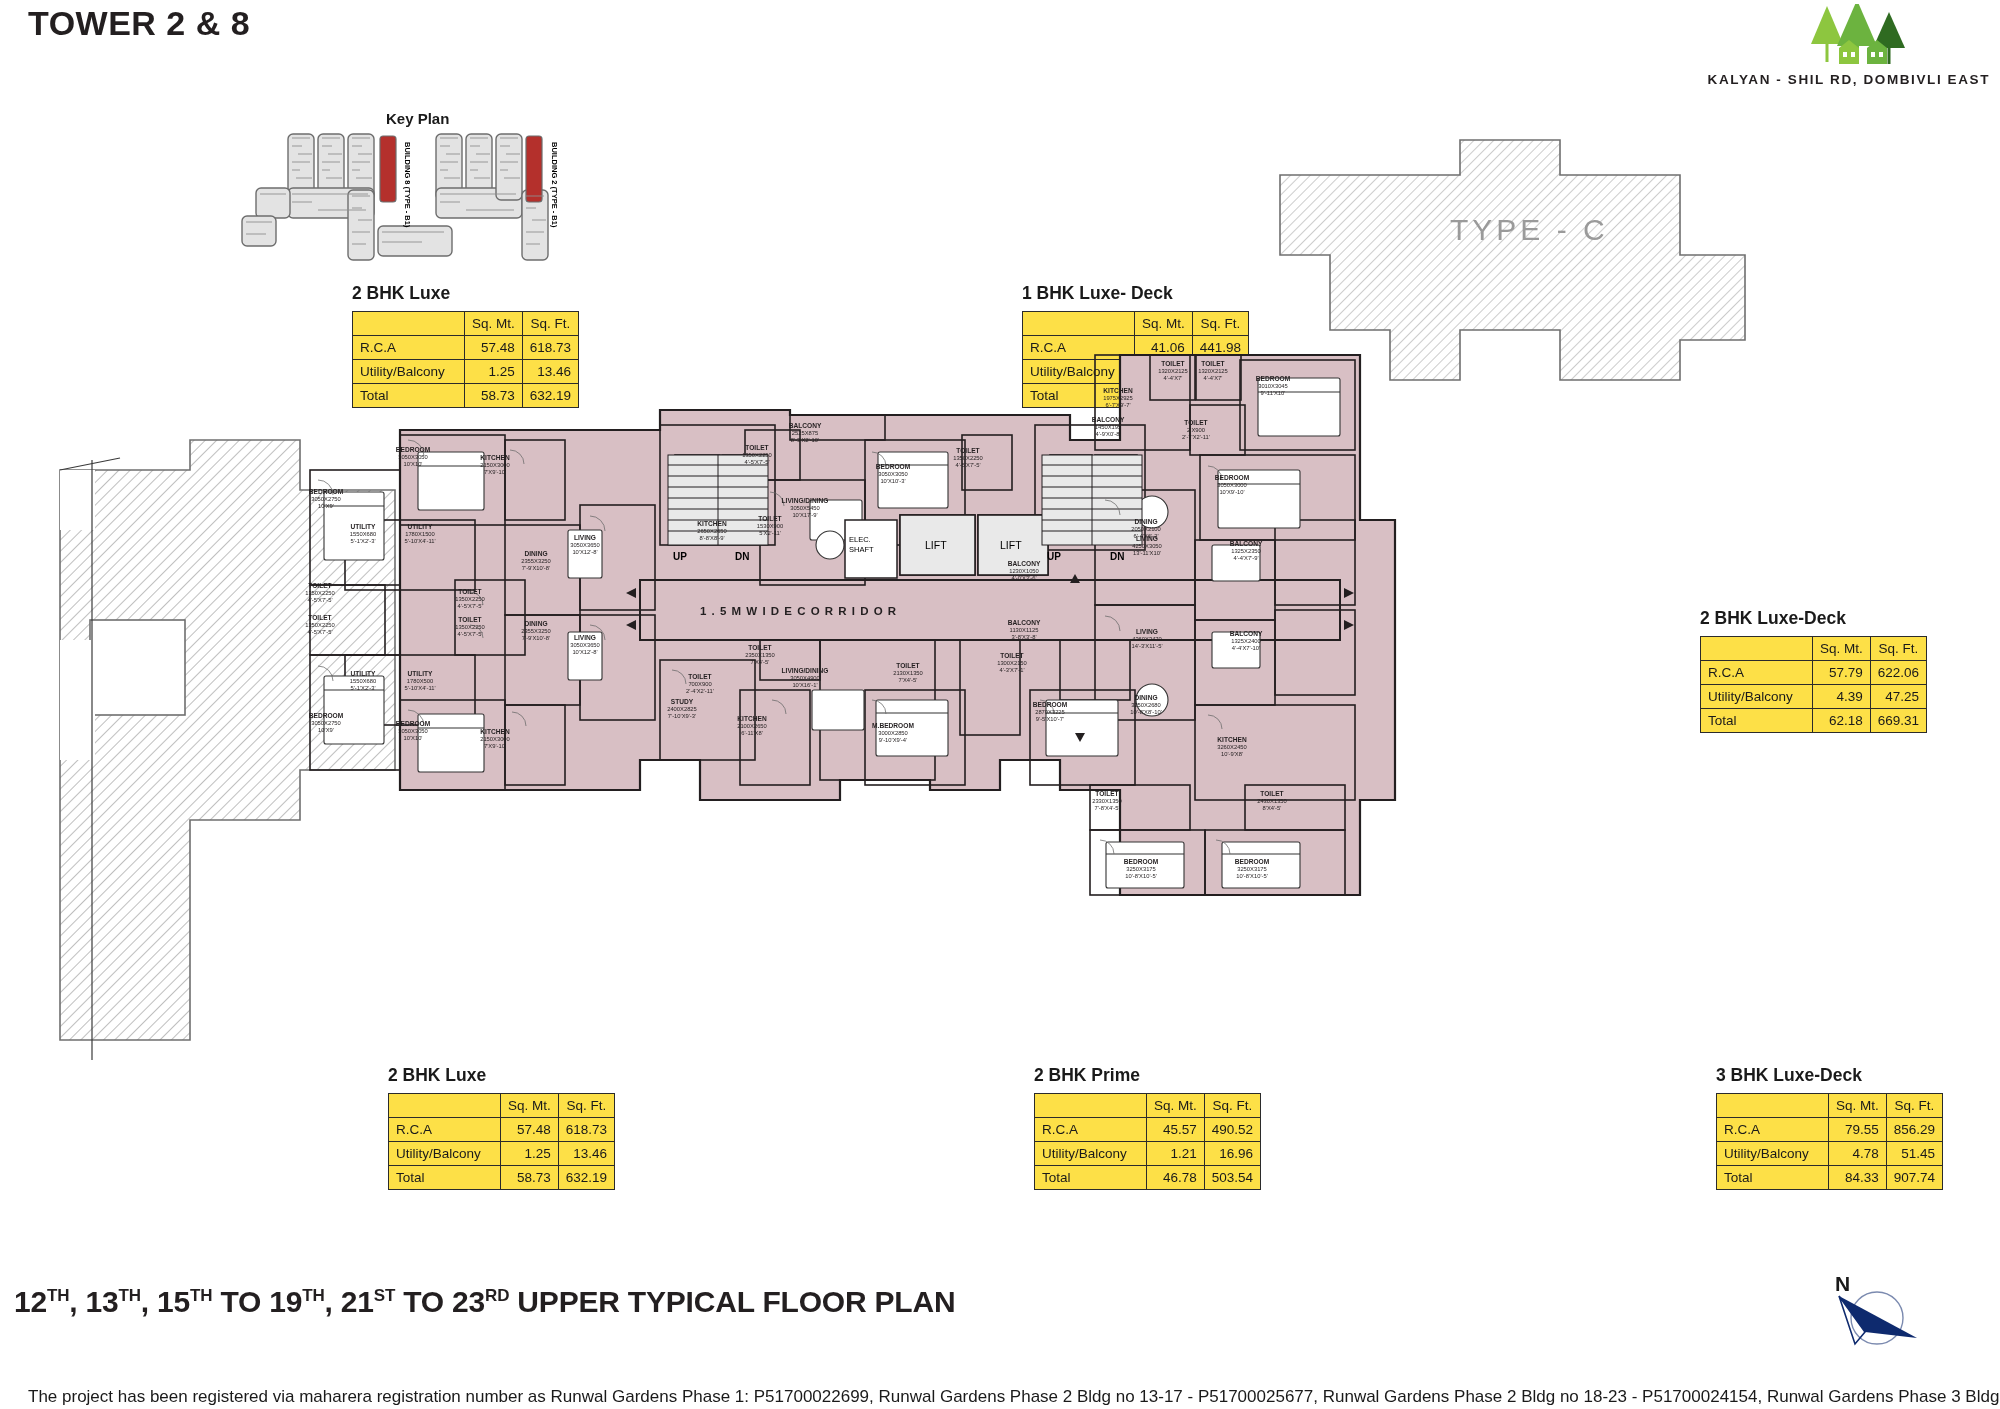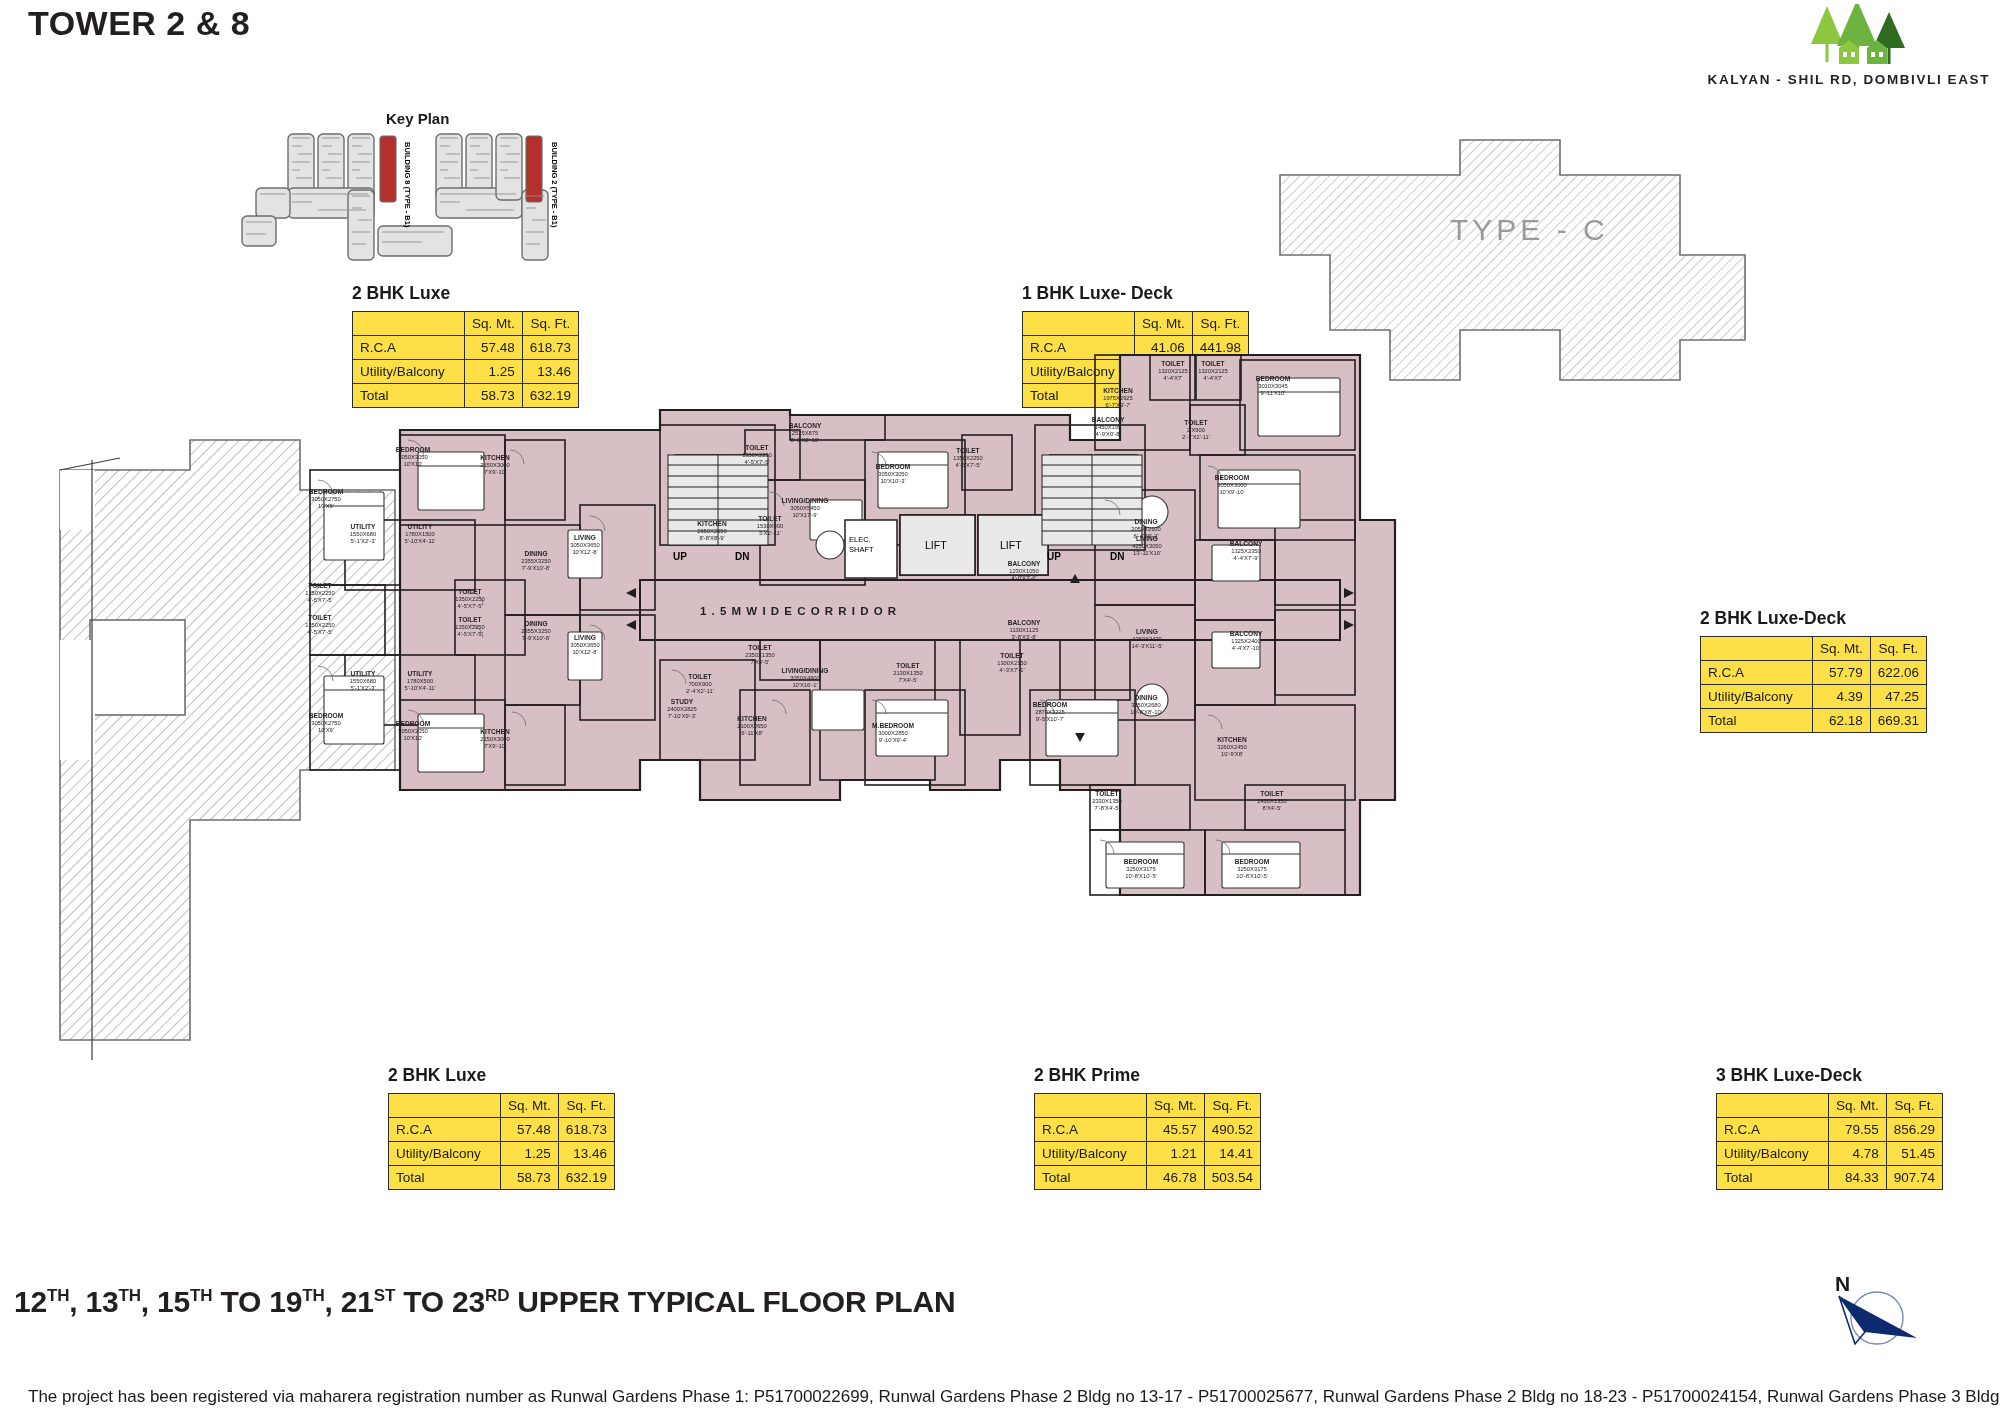--- a/index.html
+++ b/index.html
@@ -241,21 +241,21 @@
       <th>Sq. Ft.</th>
     </tr>
     <tr>
           <td class="lbl">R.C.A</td>
           <td class="num">45.57</td>
           <td class="num">490.52</td>
         </tr>
     <tr>
           <td class="lbl">Utility/Balcony</td>
           <td class="num">1.21</td>
-          <td class="num">14.41</td>
+          <td class="num">16.96</td>
         </tr>
     <tr>
           <td class="lbl">Total</td>
           <td class="num">46.78</td>
           <td class="num">503.54</td>
         </tr>
   </tbody>
     </table>
 </div>
 

